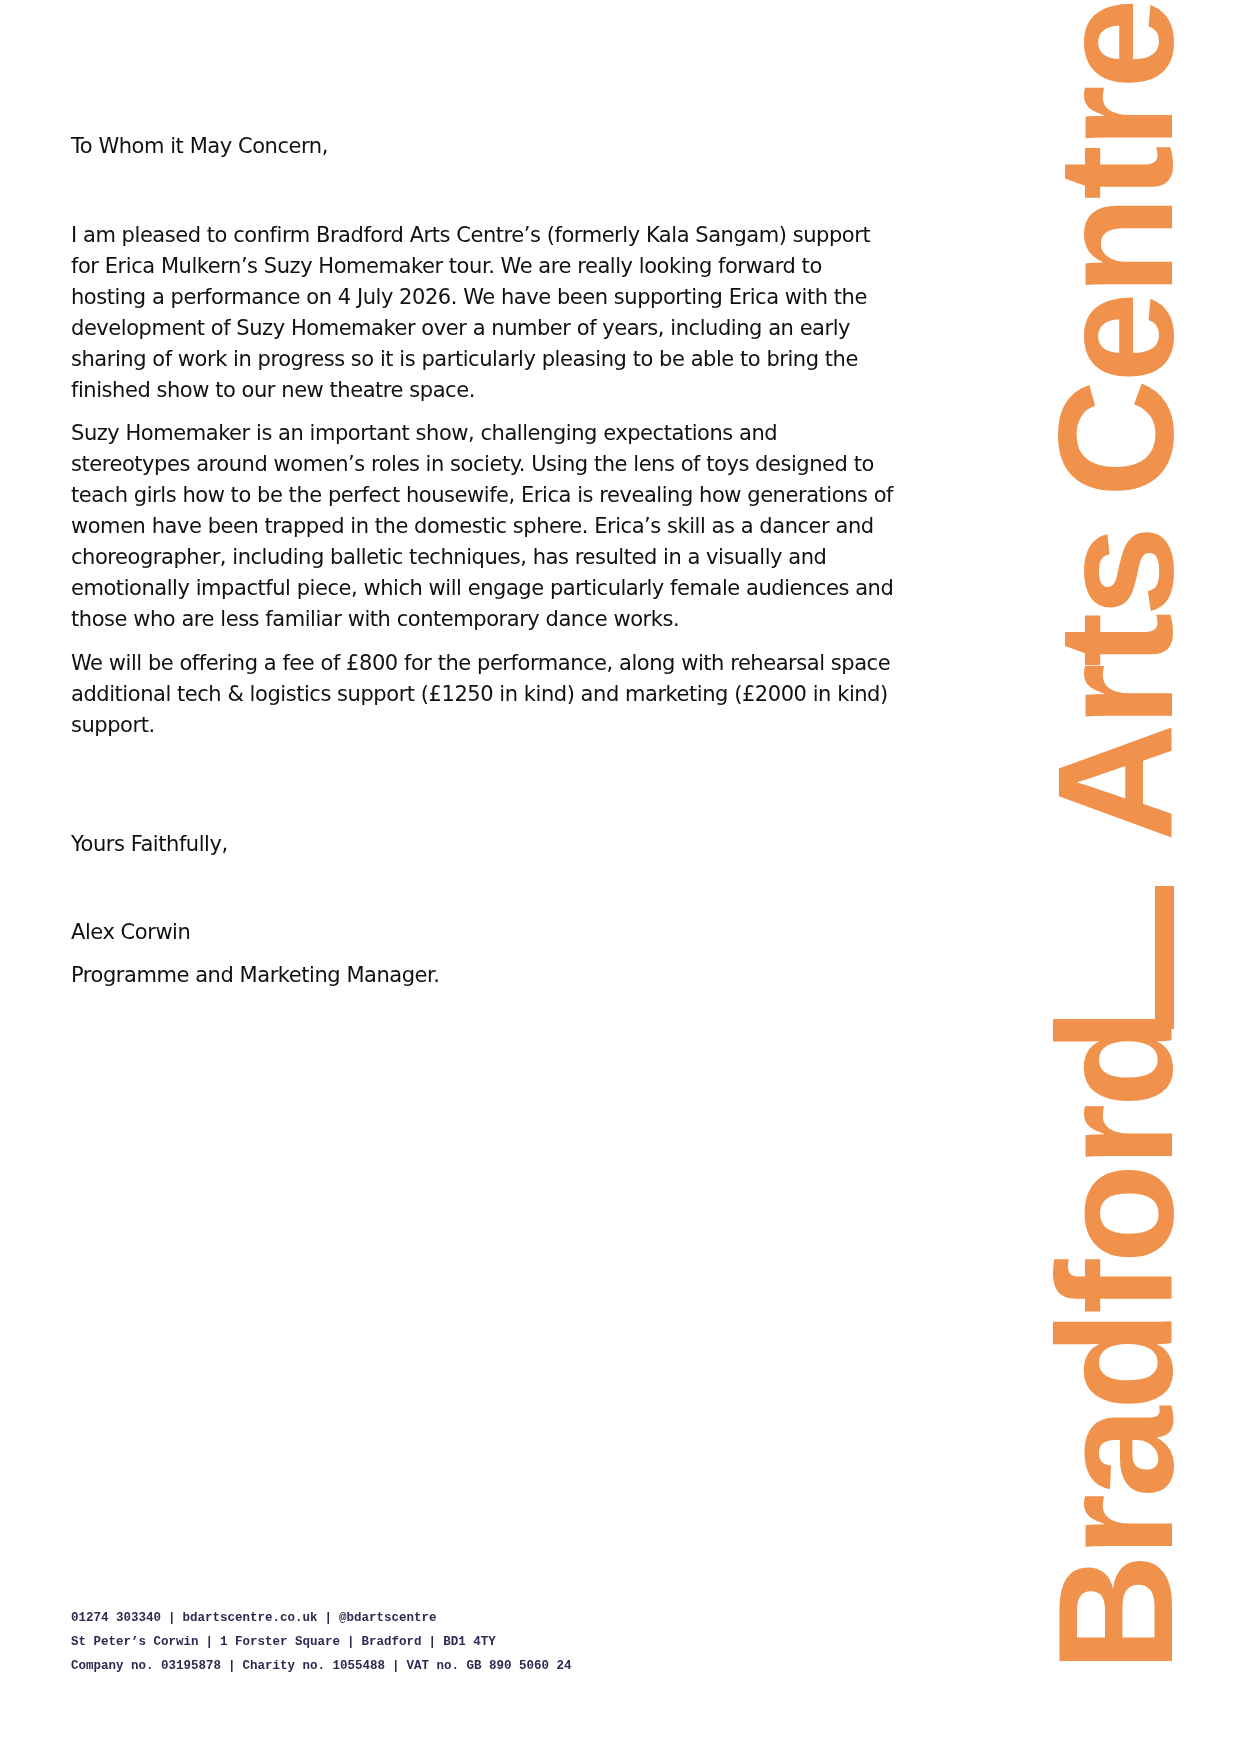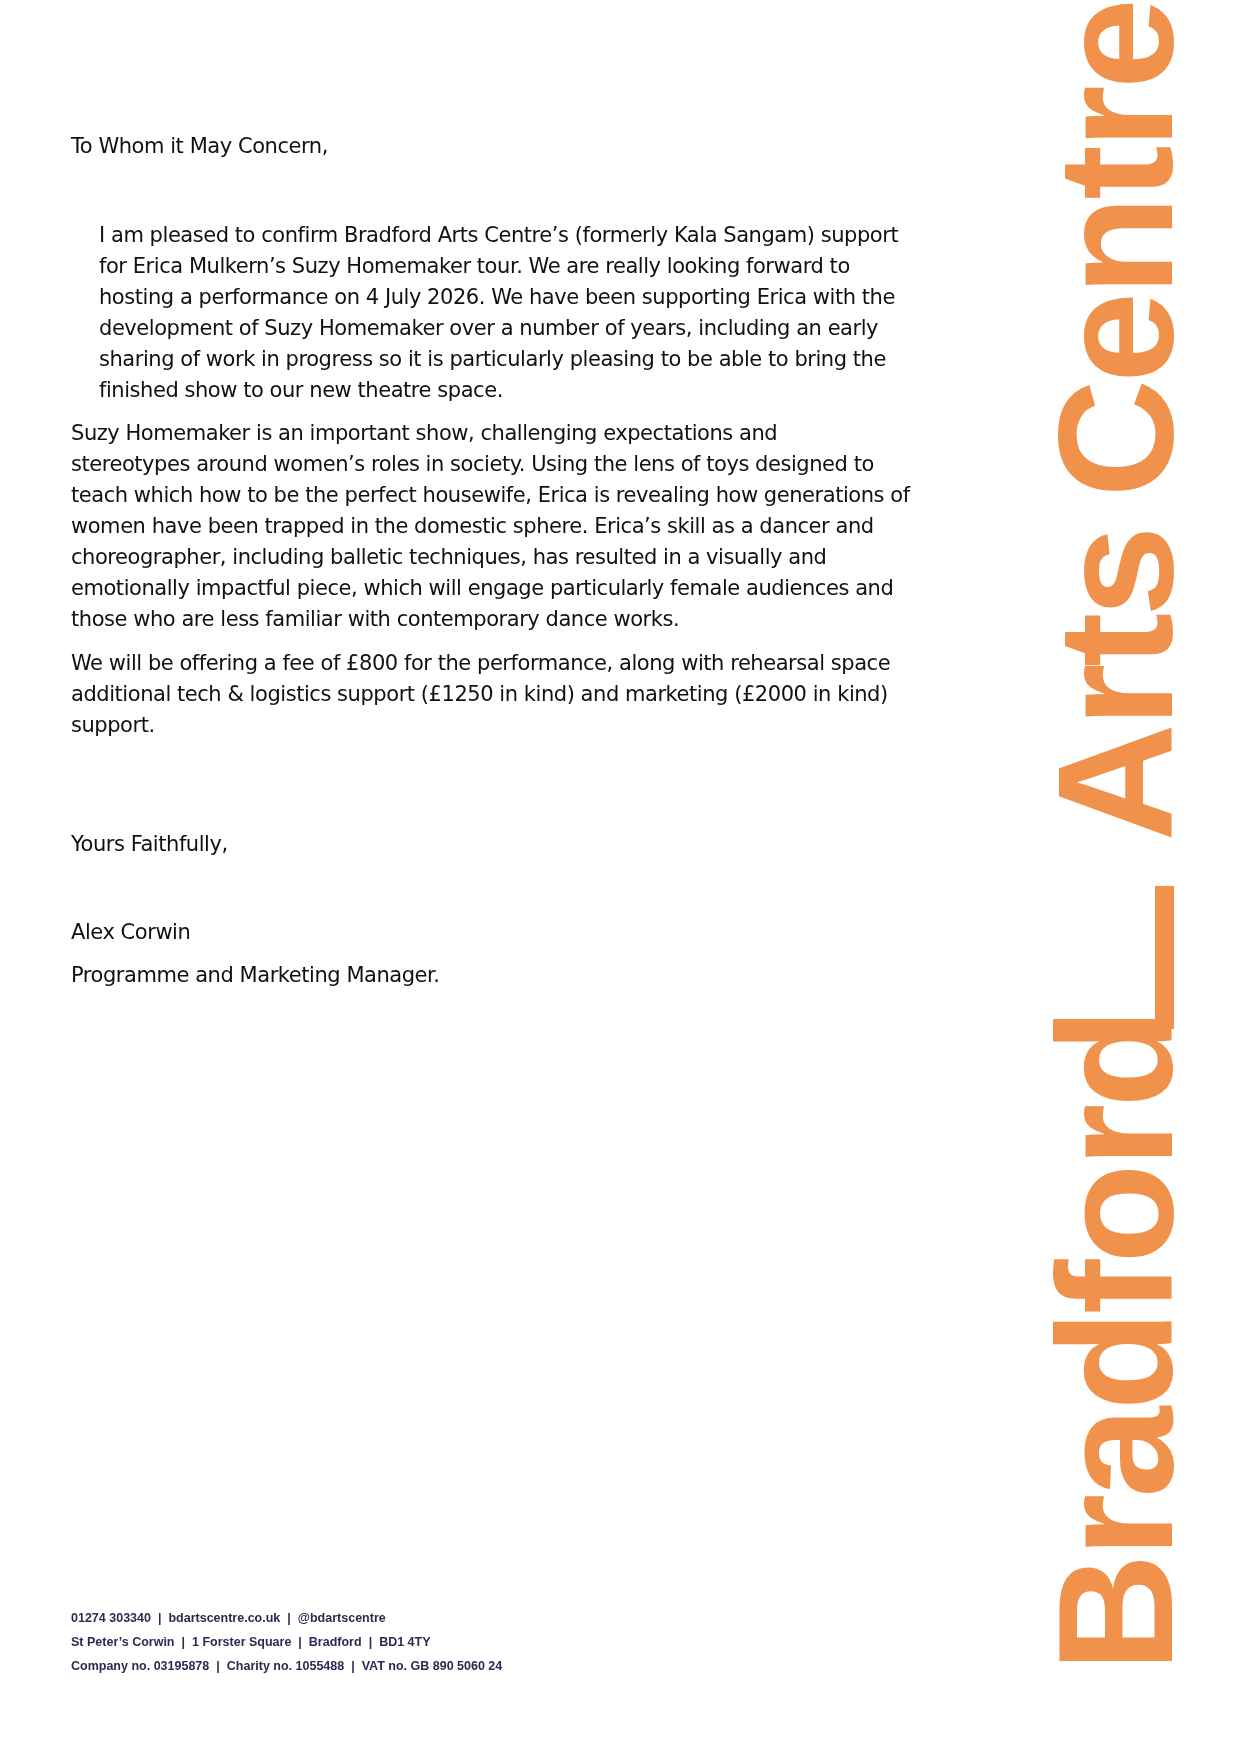--- a/index.html
+++ b/index.html
@@ -7,54 +7,54 @@
          font-family: "DejaVu Sans", sans-serif; color: #111111; }
   .page { position: absolute; inset: 0; }
 
   .letter { position: absolute; left: 71px; top: 0; width: 900px;
             font-size: 21px; line-height: 31px; letter-spacing: -0.45px; }
   .line { position: absolute; left: 0; white-space: nowrap; text-align: right; }
 
   .para { position: absolute; left: 0; width: 900px; }
   .para .ln { display: block; white-space: nowrap; height: 31px; }
 
-  .footer { position: absolute; left: 71px; top: 1606px; font-family: Liberation Sans, sans-serif;
+  .footer { position: absolute; left: 71px; top: 1606px; font-family: Liberation Mono, monospace;
             font-weight: bold; font-size: 12.5px; color: #2b2b52; line-height: 24px; }
   .footer .fline { white-space: nowrap; }
   .footer .sep { margin: 0 7px; }
 
   .logo { position: absolute; left: 1056px; top: 1672px; width: 1610px; height: 120px;
           transform-origin: 0 0; transform: rotate(-90deg); }
   .logo-text { position: absolute; left: 0; top: 0; height: 120px; line-height: 120px;
                font-family: "Liberation Sans", sans-serif; font-weight: bold; font-size: 164px;
                color: #f0924c; white-space: nowrap; letter-spacing: -4px; }
   .logo-text .gap { display: inline-block; width: 10px; }
   .logo-bar { position: absolute; background: #f0924c; }
 </style>
 </head>
 <body>
 
 <div class="page">
 
   <div class="letter">
     <div class="line" style="top:131px;">To Whom it May Concern,</div>
 
-    <div class="para" style="top:220px;margin-left:28px;">
+    <div class="para" style="top:220px;">
       <span class="ln">I am pleased to confirm Bradford Arts Centre’s (formerly Kala Sangam) support</span>
       <span class="ln">for Erica Mulkern’s Suzy Homemaker tour. We are really looking forward to</span>
       <span class="ln">hosting a performance on 4 July 2026. We have been supporting Erica with the</span>
       <span class="ln">development of Suzy Homemaker over a number of years, including an early</span>
       <span class="ln">sharing of work in progress so it is particularly pleasing to be able to bring the</span>
       <span class="ln">finished show to our new theatre space.</span>
     </div>
 
     <div class="para" style="top:418px;">
       <span class="ln">Suzy Homemaker is an important show, challenging expectations and</span>
       <span class="ln">stereotypes around women’s roles in society. Using the lens of toys designed to</span>
-      <span class="ln">teach which how to be the perfect housewife, Erica is revealing how generations of</span>
+      <span class="ln">teach girls how to be the perfect housewife, Erica is revealing how generations of</span>
       <span class="ln">women have been trapped in the domestic sphere. Erica’s skill as a dancer and</span>
       <span class="ln">choreographer, including balletic techniques, has resulted in a visually and</span>
       <span class="ln">emotionally impactful piece, which will engage particularly female audiences and</span>
       <span class="ln">those who are less familiar with contemporary dance works.</span>
     </div>
 
     <div class="para" style="top:648px;">
       <span class="ln">We will be offering a fee of £800 for the performance, along with rehearsal space</span>
       <span class="ln">additional tech &amp; logistics support (£1250 in kind) and marketing (£2000 in kind)</span>
       <span class="ln">support.</span>

